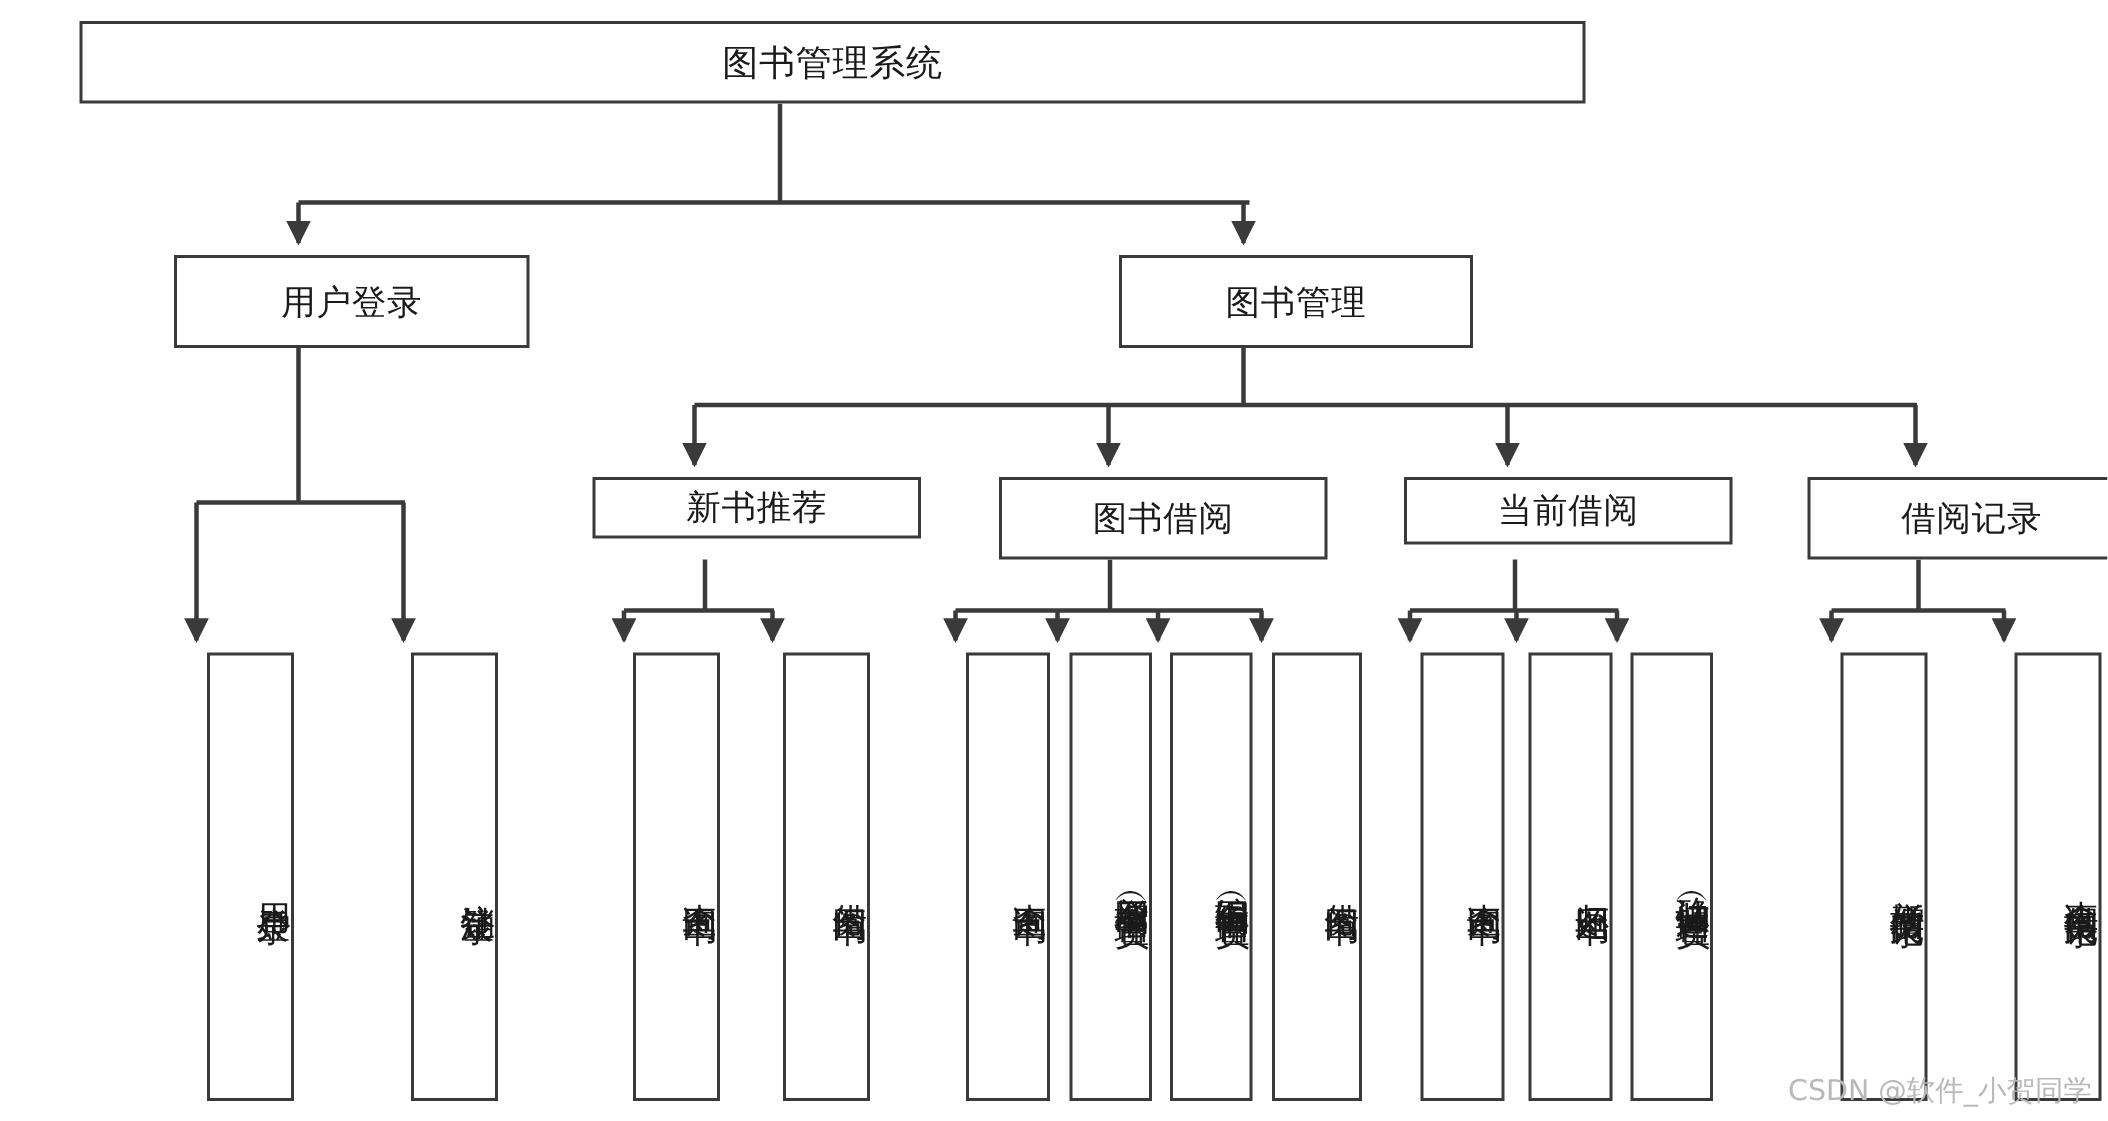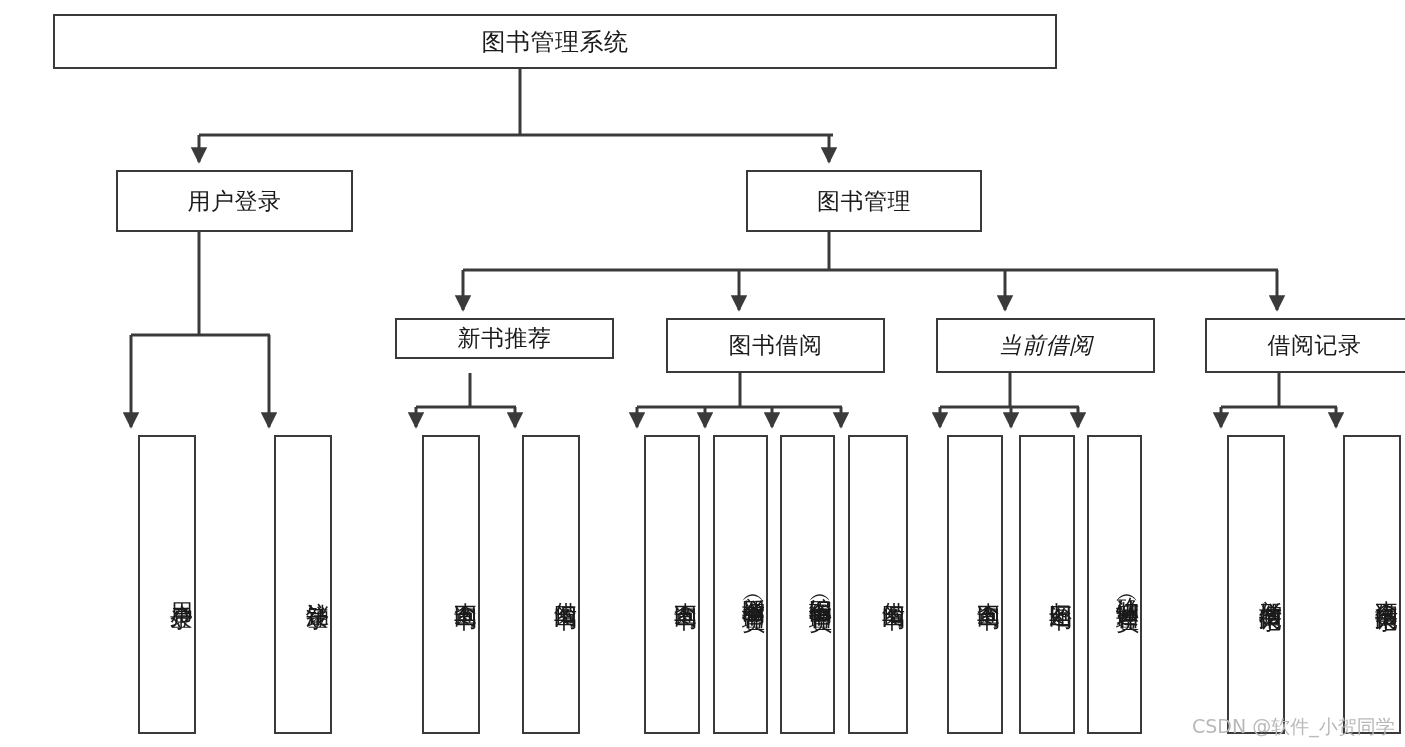--- a/index.html
+++ b/index.html
@@ -133,21 +133,21 @@
   <div class="node horiz" style="left:711px; top:170px; width:236px; height:62px;">
     <span>图书管理</span>
   </div>
 
   <div class="node horiz" style="left:360px; top:318px; width:219px; height:41px;">
     <span>新书推荐</span>
   </div>
   <div class="node horiz" style="left:631px; top:318px; width:219px; height:55px;">
     <span>图书借阅</span>
   </div>
-  <div class="node horiz" style="left:901px; top:318px; width:219px; height:55px;font-style:italic;">
+  <div class="node horiz" style="left:901px; top:318px; width:219px; height:45px;">
     <span>当前借阅</span>
   </div>
   <div class="node horiz" style="left:1170px; top:318px; width:219px; height:55px;">
     <span>借阅记录</span>
   </div>
 
   <div class="node vert" style="left:103px; top:435px; width:58px; height:299px;">
     <span class="vlabel">用户登录</span>
   </div>
   <div class="node vert" style="left:239px; top:435px; width:58px; height:299px;">

